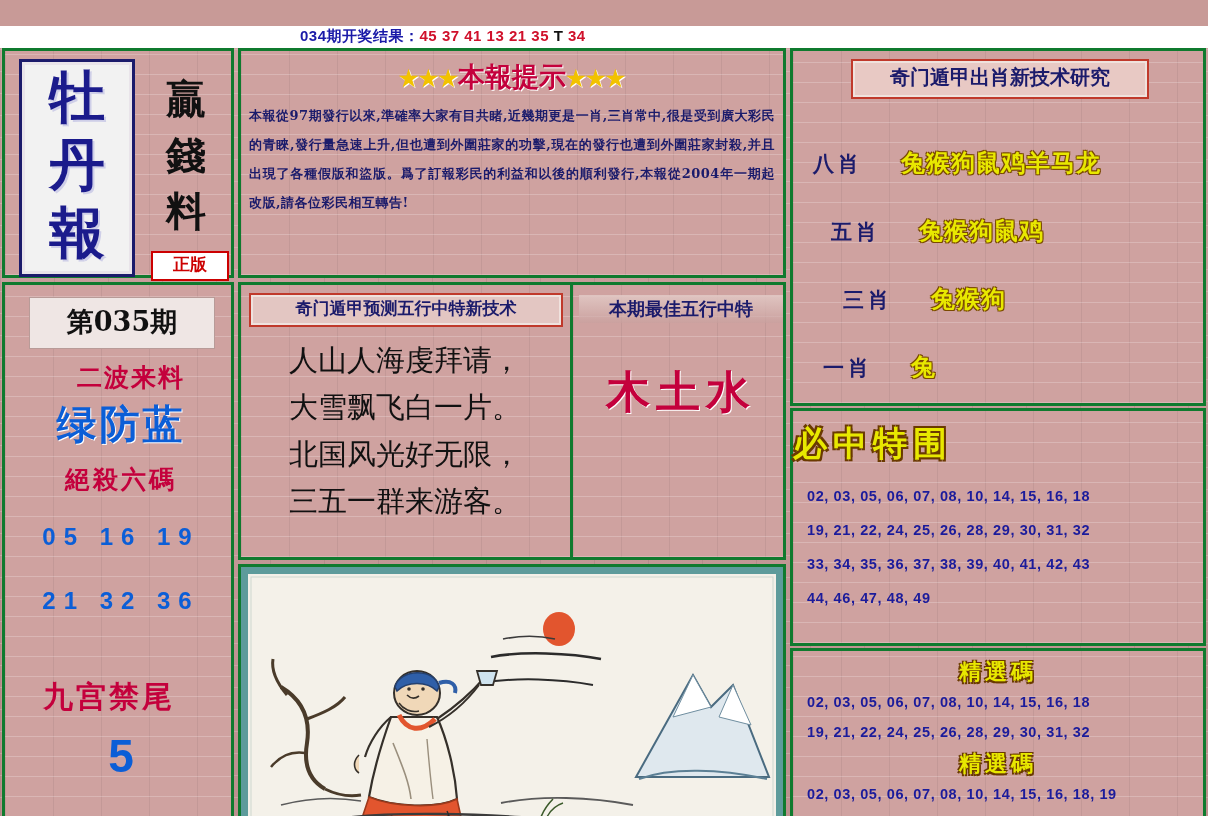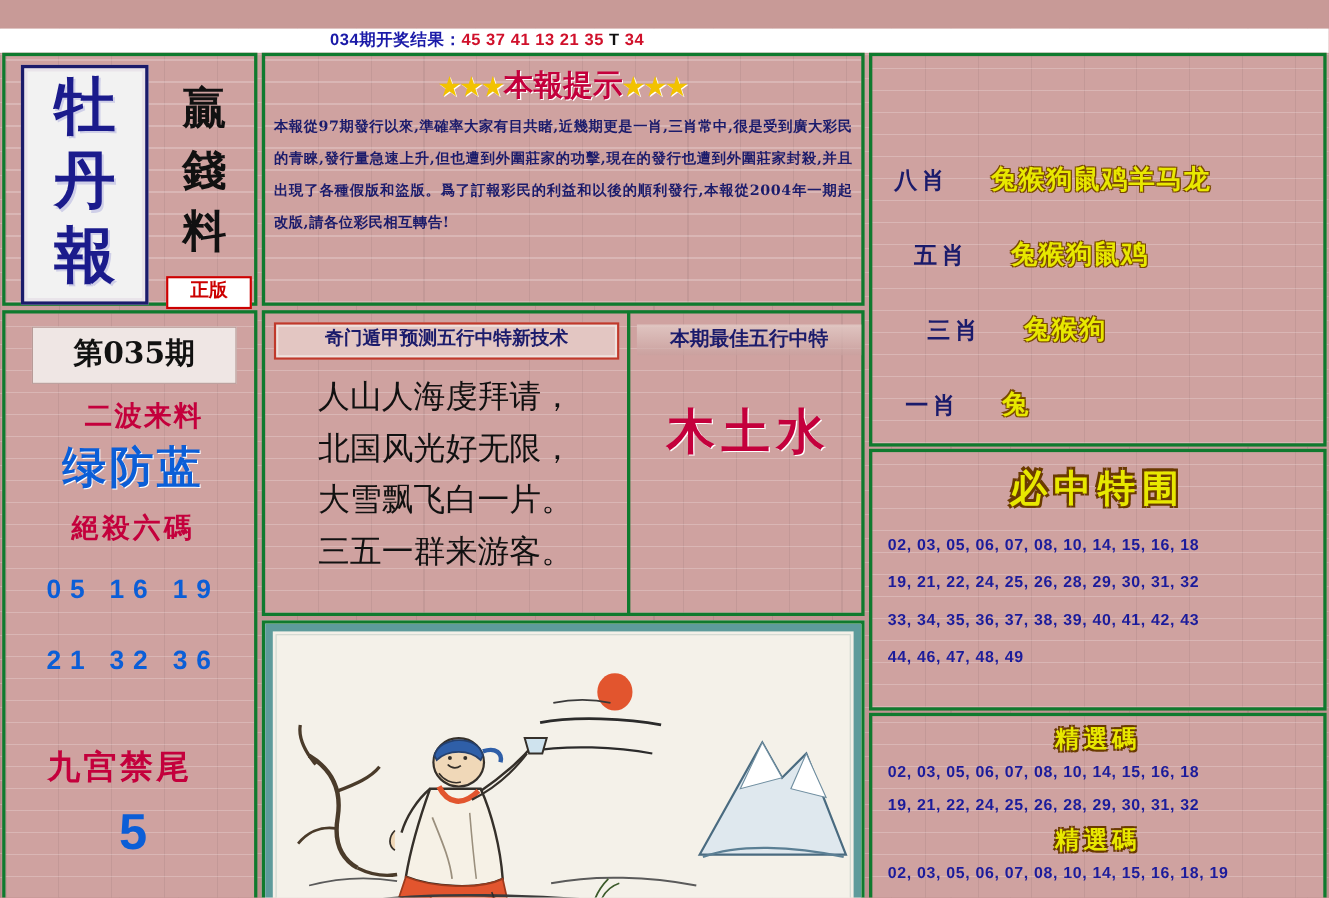--- a/index.html
+++ b/index.html
@@ -126,21 +126,21 @@
     text-shadow:1px 1px 0 #7a4a00, -1px -1px 0 #7a4a00, 1px -1px 0 #7a4a00, -1px 1px 0 #7a4a00;
     letter-spacing:1px;
   }
 
   
   #bizhong{
     left:790px;top:382px;width:416px;height:238px;
     border:3px solid #0f7a2e;
   }
   #bizhongTitle{
-    text-align:center;margin-top:10px;
+    text-align:left;margin-top:10px;
     font-size:34px;font-weight:bold;color:#e8e800;
     font-family:Liberation Mono, monospace;
     text-shadow:2px 2px 0 #6a3a00, -2px -2px 0 #6a3a00, 2px -2px 0 #6a3a00, -2px 2px 0 #6a3a00;
     letter-spacing:6px;
   }
   .numLine{
     font-family:"Liberation Sans", sans-serif;
     font-size:14.5px;color:#1b1b9b;font-weight:bold;
     letter-spacing:0.6px;
     margin:0 0 0 14px;
@@ -290,20 +290,21 @@
   </div>
 
   <div id="tips" class="panel brick2">
     <div id="tipTitle">
       <span class="star">★★★</span><span>本報提示</span><span class="star">★★★</span>
     </div>
     <div id="tipBody">本報從97期發行以來,準確率大家有目共睹,近幾期更是一肖,三肖常中,很是受到廣大彩民的青睞,發行量急速上升,但也遭到外圍莊家的功擊,現在的發行也遭到外圍莊家封殺,并且出現了各種假版和盜版。爲了訂報彩民的利益和以後的順利發行,本報從2004年一期起改版,請各位彩民相互轉告!</div>
   </div>
 
   <div id="rightTop" class="panel brick2">
+    <div id="qimenTitle">奇门遁甲出肖新技术研究</div>
     <div class="xiaoRow" style="top:96px">
       <span class="k">八肖</span><span class="v">兔猴狗鼠鸡羊马龙</span>
     </div>
     <div class="xiaoRow" style="top:164px;left:38px">
       <span class="k">五肖</span><span class="v">兔猴狗鼠鸡</span>
     </div>
     <div class="xiaoRow" style="top:232px;left:50px">
       <span class="k">三肖</span><span class="v">兔猴狗</span>
     </div>
     <div class="xiaoRow" style="top:300px;left:30px">
@@ -337,22 +338,22 @@
     <div class="killRow" style="top:238px">05  16  19</div>
     <div class="killRow" style="top:302px">21  32  36</div>
     <div id="jiugong">九宫禁尾</div>
     <div id="jiugongNum">5</div>
   </div>
 
   <div id="poemPanel" class="panel brick2">
     <div id="poemTitle">奇门遁甲预测五行中特新技术</div>
     <div id="poemBody">
       <div>人山人海虔拜请，</div>
+      <div>大雪飘飞白一片。</div>
       <div>北国风光好无限，</div>
-      <div>大雪飘飞白一片。</div>
       <div>三五一群来游客。</div>
     </div>
   </div>
 
   <div id="wuxingPanel" class="panel brick2">
     <div id="wuxingVal">木土水</div>
     <div id="wuxingTitle">本期最佳五行中特</div>
   </div>
 
   <div id="picPanel" class="panel">

